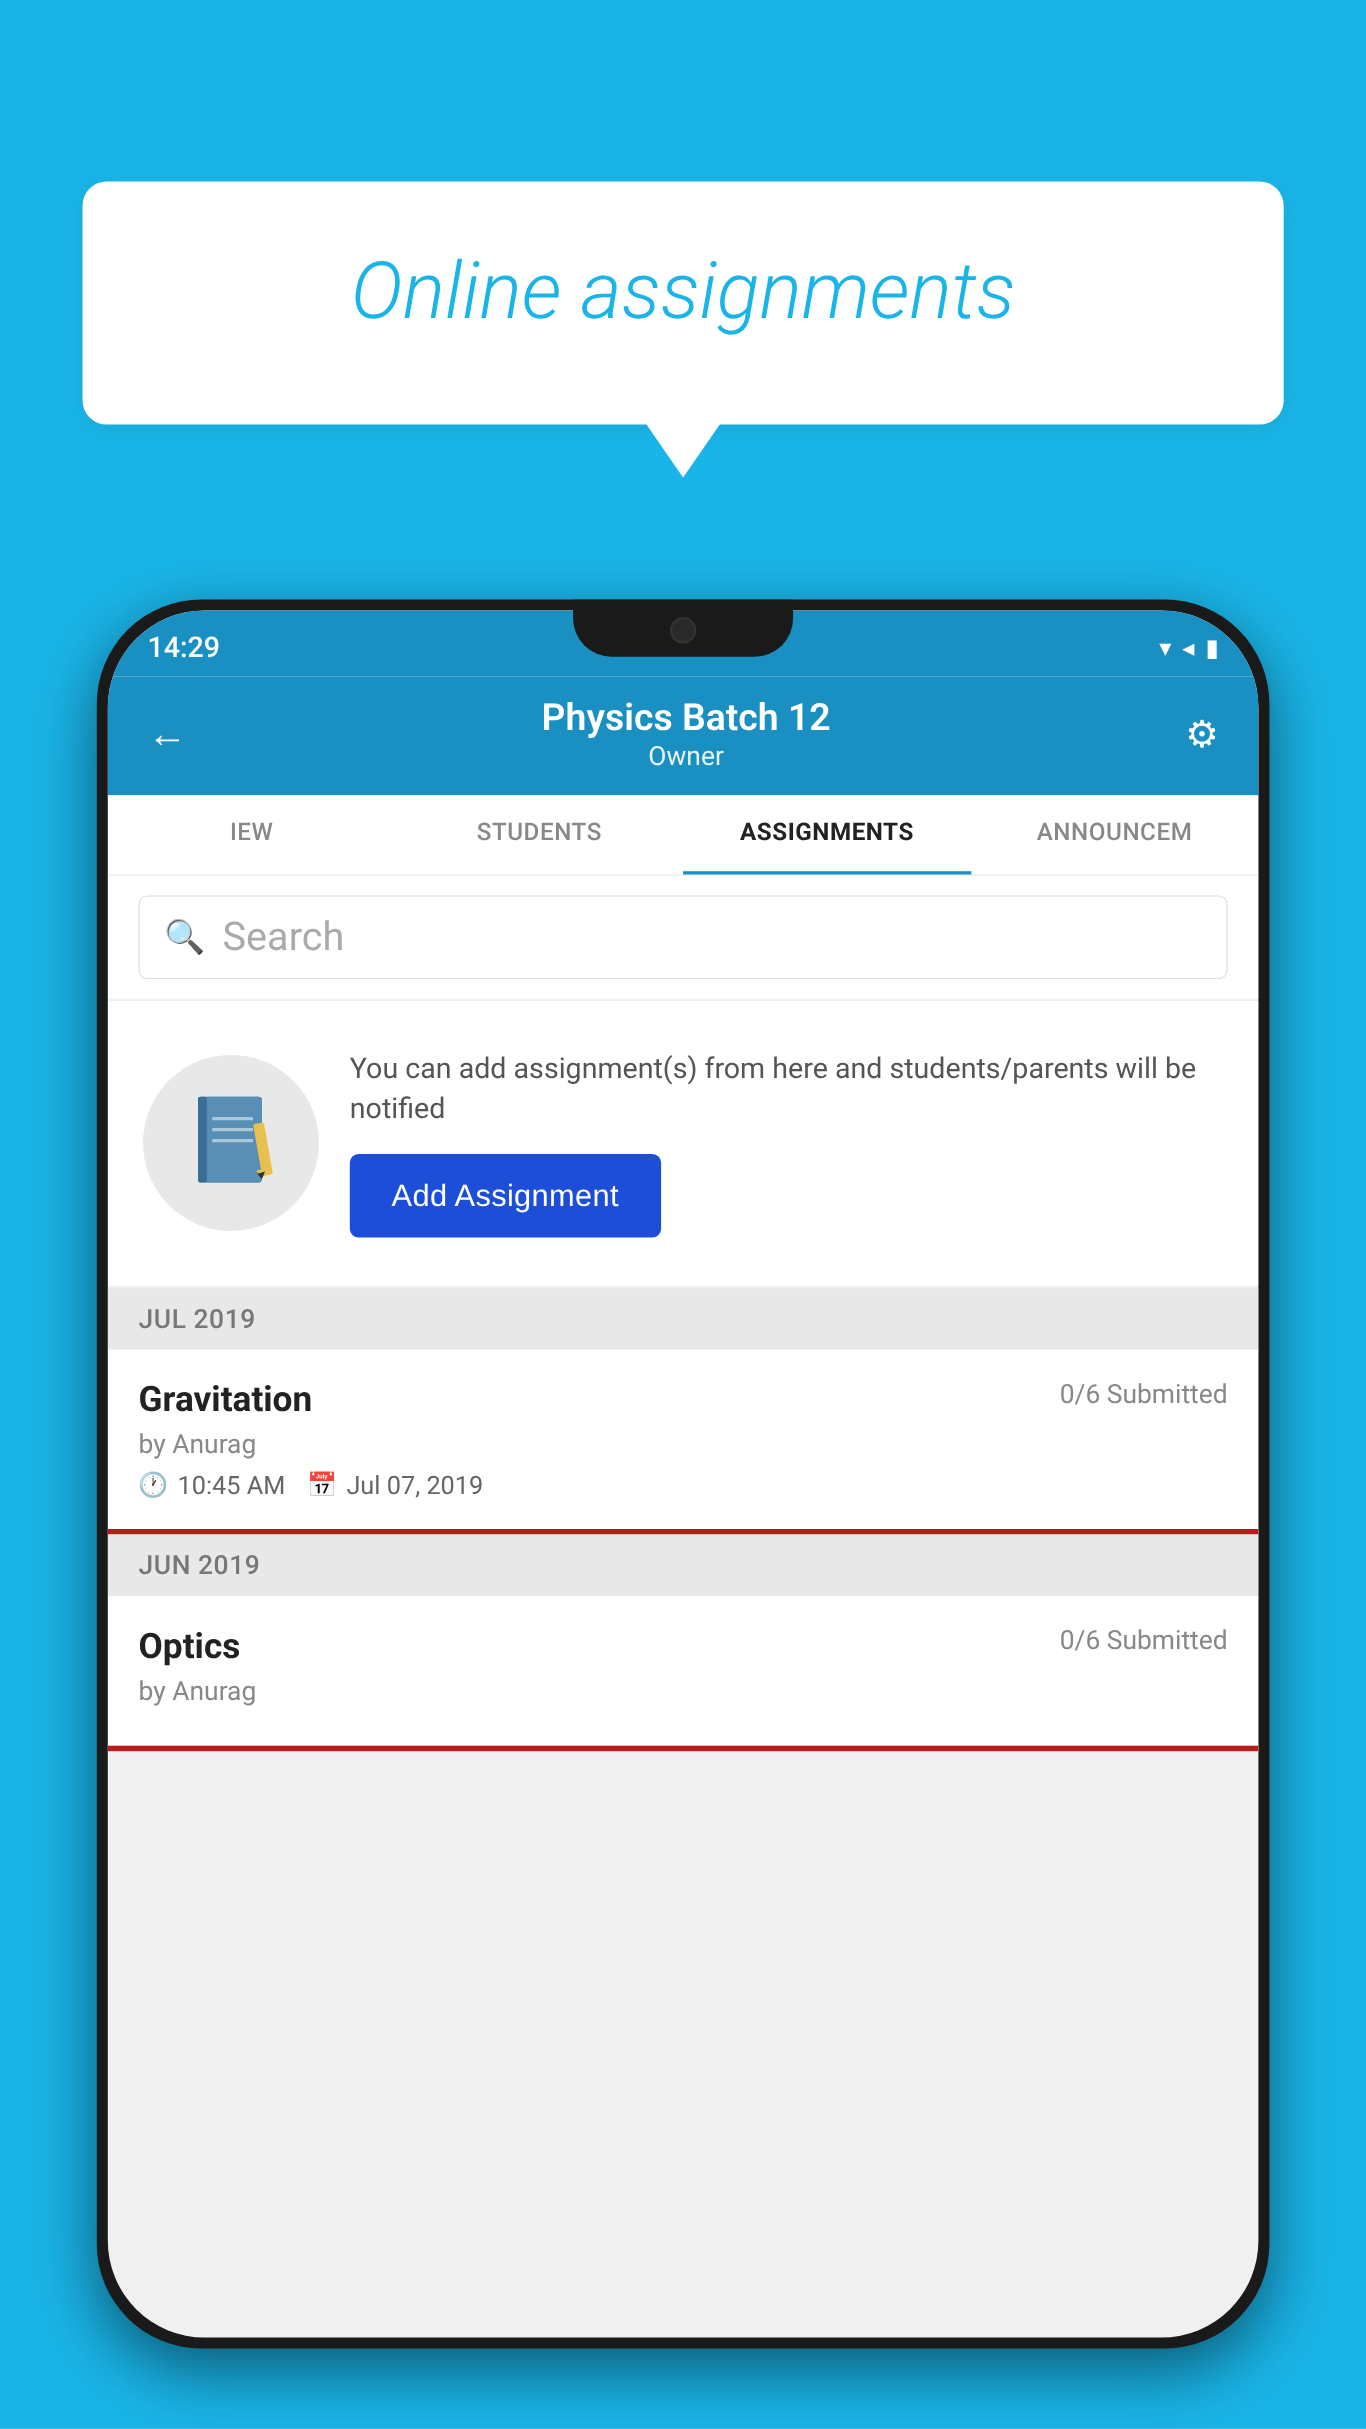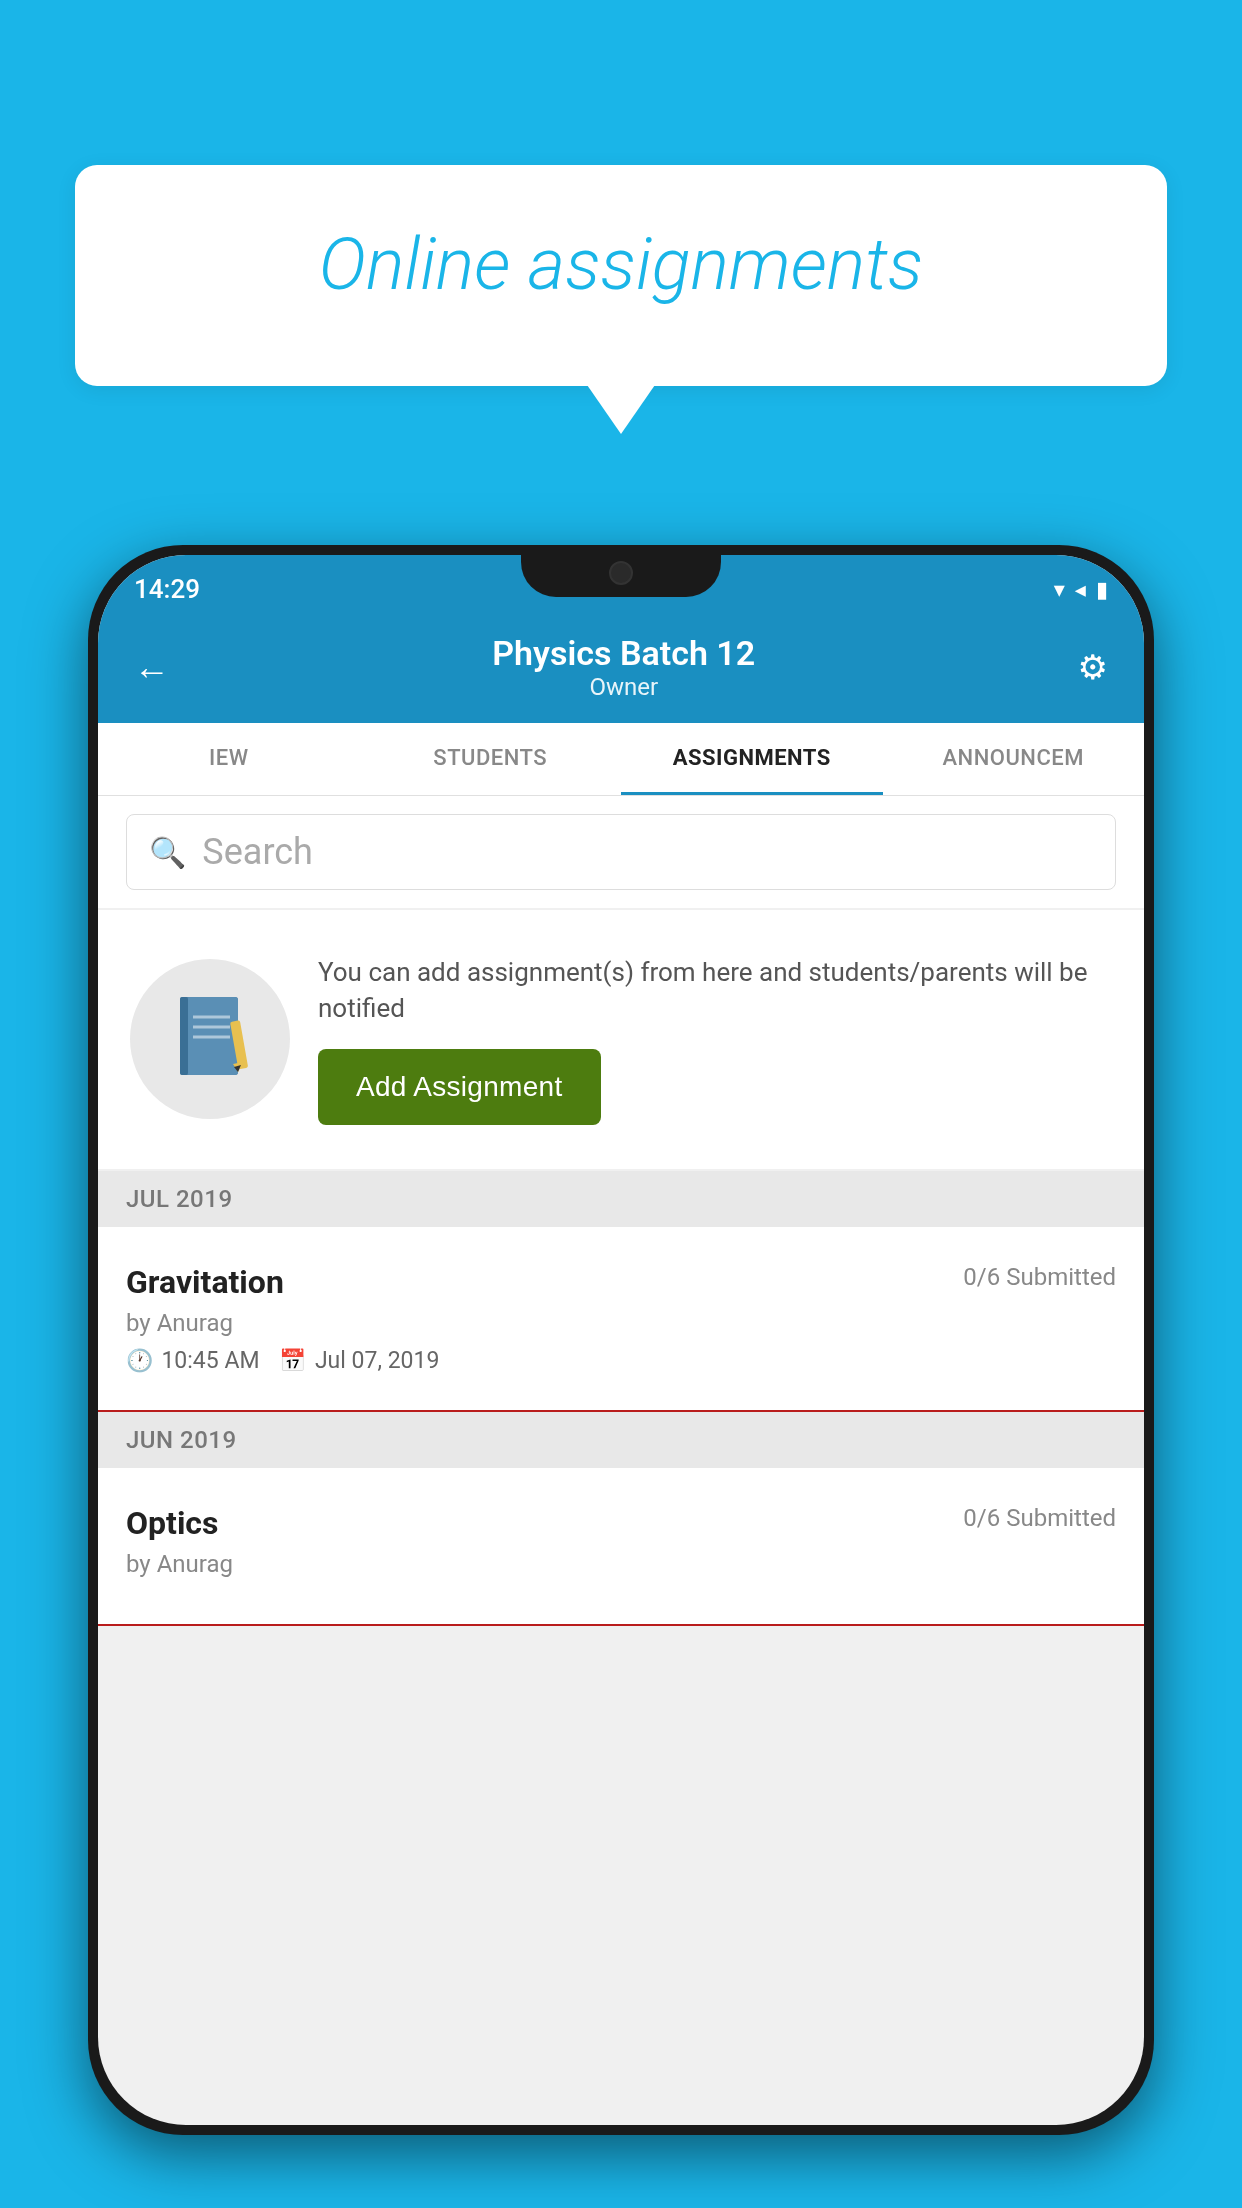--- a/index.html
+++ b/index.html
@@ -257,21 +257,21 @@
     }
 
     .promo-description {
       color: #555;
       font-size: 26px;
       line-height: 1.4;
       margin-bottom: 22px;
     }
 
     .add-assignment-btn {
-      background: #4d7c0f;
+      background: #1d4ed8;
       color: white;
       border: none;
       border-radius: 8px;
       padding: 22px 38px;
       font-size: 28px;
       font-weight: 500;
       cursor: pointer;
       letter-spacing: 0.3px;
     }
 
@@ -284,22 +284,22 @@
     .section-label {
       font-size: 24px;
       color: #777;
       font-weight: 500;
       letter-spacing: 0.5px;
     }
 
     
     .assignment-item {
       background: white;
-      padding: 36px 28px;
-      border-bottom: 2px solid #b91c1c;
+      padding: 26px 28px;
+      border-bottom: 5px solid #b91c1c;
     }
 
     .assignment-row1 {
       display: flex;
       justify-content: space-between;
       align-items: flex-start;
       margin-bottom: 8px;
     }
 
     .assignment-title {

